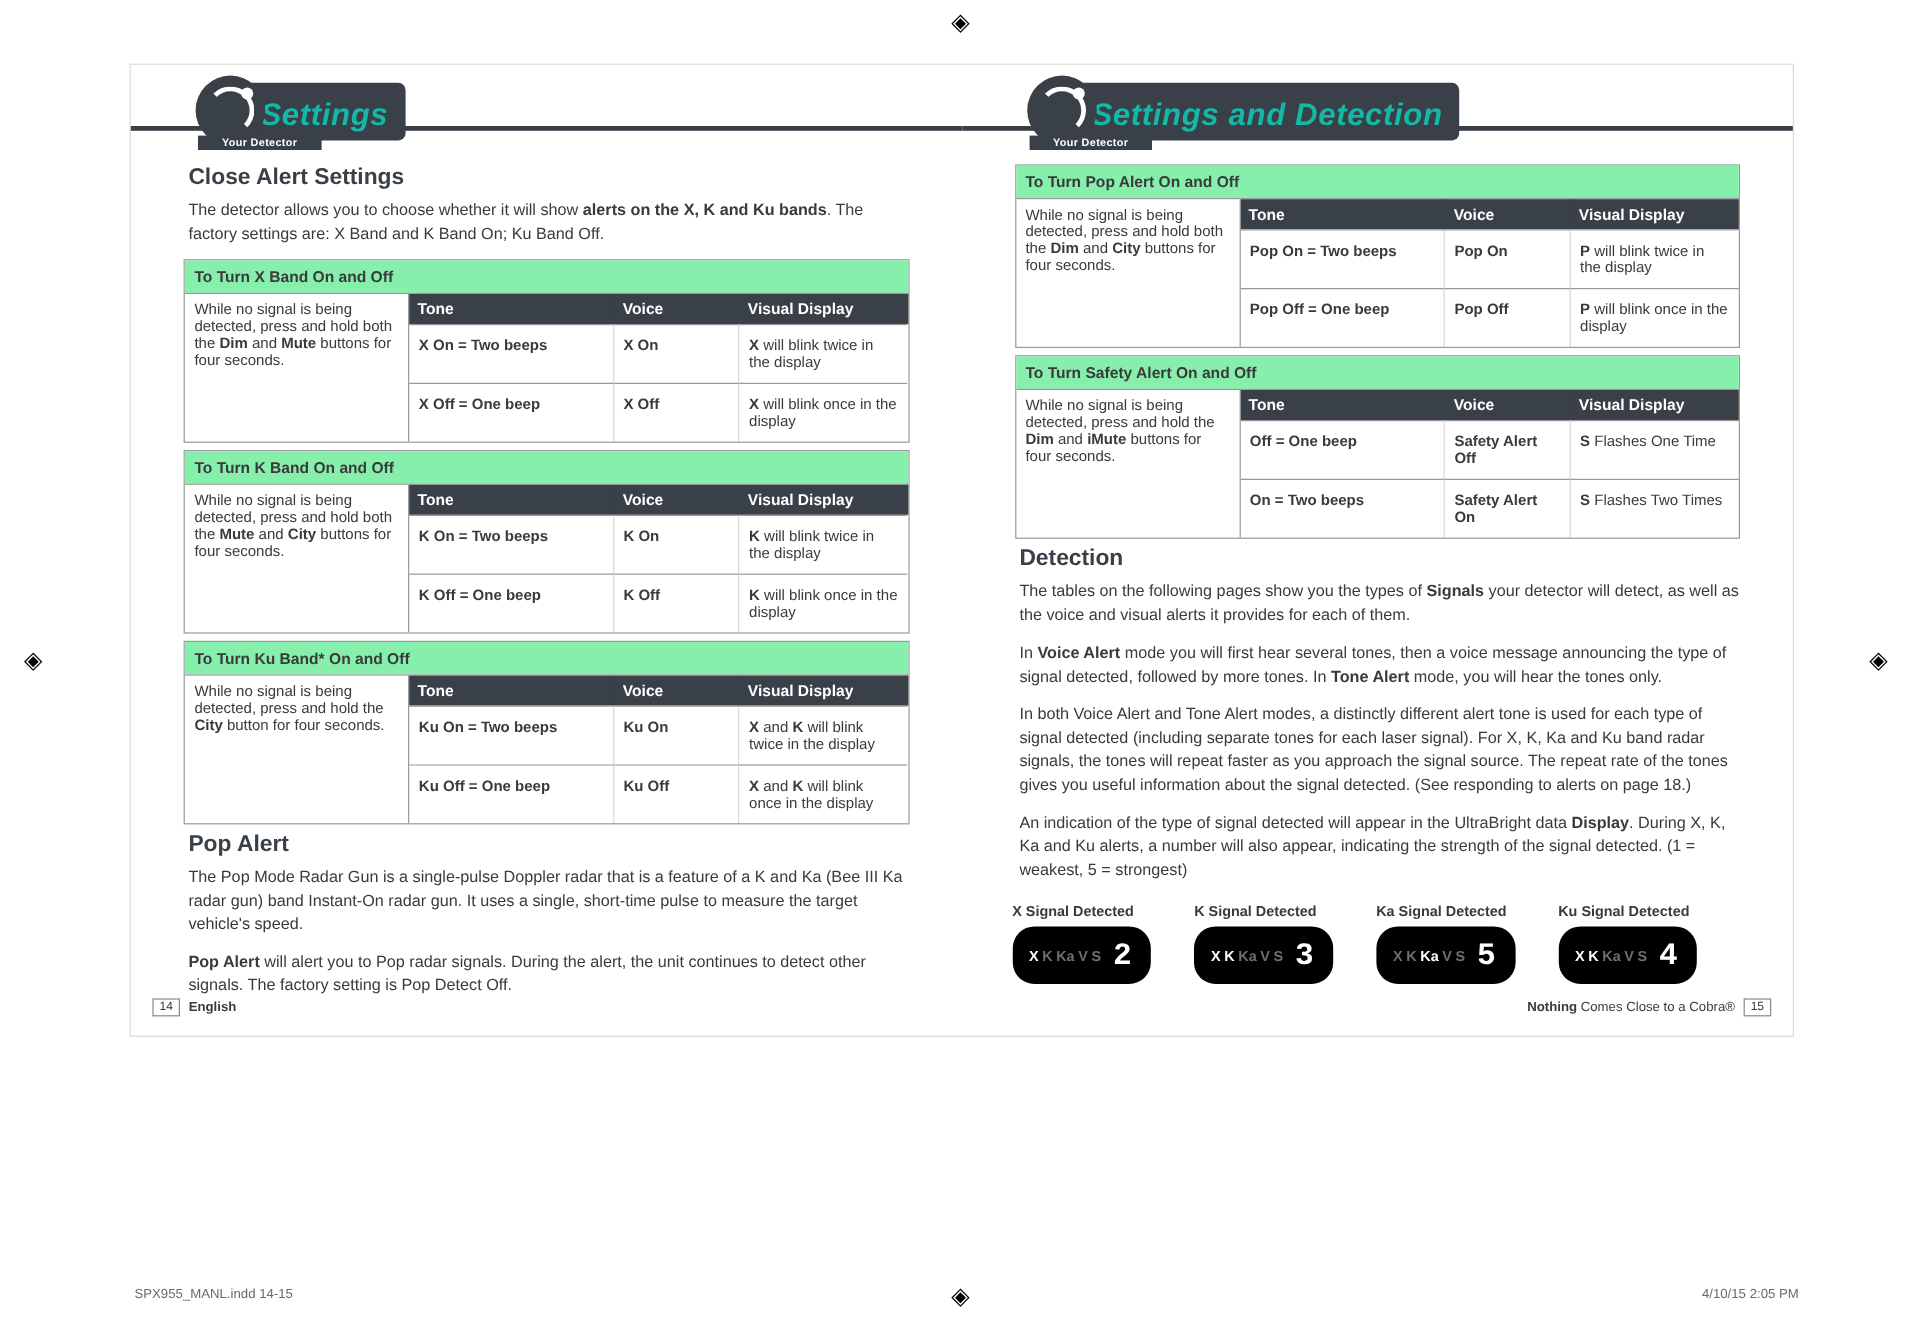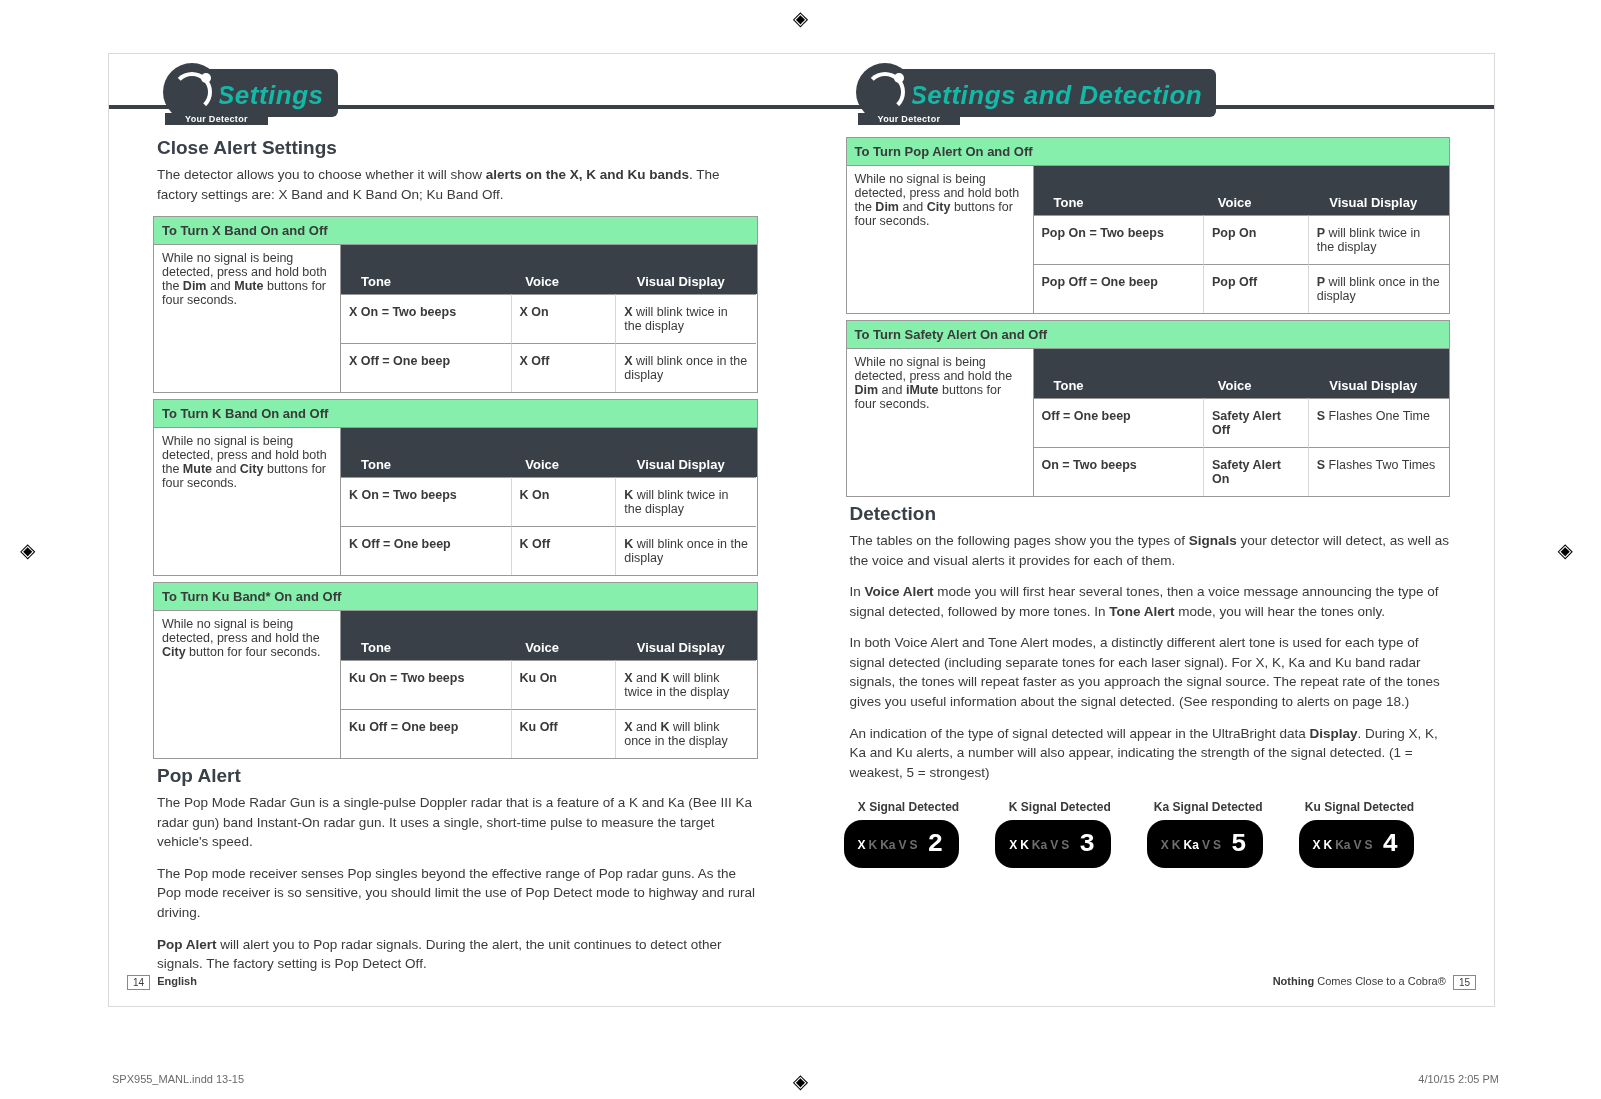--- a/index.html
+++ b/index.html
@@ -88,35 +88,35 @@
   .instr-cell {
     width:170px; padding:6px 8px 0 8px; font-size:12.5px;
     border-right:1px solid #999;
   }
   .instr-cell b { font-weight:bold;}
   .val-cols { flex:1; }
   .head-row {
     display:flex; color:#fff; font-weight:bold; font-size:13px;
     background:#394048;
   }
-  .head-row > div { padding:5px 20px;margin-top:24px;}
+  .head-row > div { padding:5px 7px;}
   .data-row {
     display:flex; font-size:12.5px;
   }
   .data-row > div { padding:10px 8px; border-top:1px solid #999;}
   .col-tone { width:42%; border-right:1px solid #3a3a3a33;}
   .head-row .col-tone { border-right:1px solid #394048;}
   .col-voice { width:24%; border-right:1px solid #3a3a3a33;}
   .head-row .col-voice { border-right:1px solid #394048;}
   .col-disp  { width:34%;}
   .data-row b, .data-row .b { font-weight:bold;}
 
   
   .sig-row { display:flex; gap:36px; margin:18px 0 0 4px;}
-  .sig-block { text-align:right; }
+  .sig-block { text-align:left; }
   .sig-label { font-size:12px; font-weight:bold; margin-bottom:6px;}
   .sig-chip {
     background:#000; color:#fff;
     border-radius:18px;
     padding:9px 14px;
     display:flex; align-items:center;
     gap:7px;
   }
   .sig-chip .bands span { font-size:12px; font-weight:bold; color:#6e6e6e; margin-right:3px;}
   .sig-chip .bands span.on { color:#fff; }
@@ -235,21 +235,20 @@
                 <div class="col-voice"><b>Ku Off</b></div>
                 <div class="col-disp"><b>X</b> and <b>K</b> will blink once in the display</div>
               </div>
             </div>
           </div>
         </div>
       </div>
 
     <h2 class="section-title">Pop Alert</h2>
     <p class="body-text">The Pop Mode Radar Gun is a single-pulse Doppler radar that is a feature of a K and Ka (Bee III Ka radar gun) band Instant-On radar gun. It uses a single, short-time pulse to measure the target vehicle's speed.</p>
-    <p class="body-text">The Pop mode receiver senses Pop singles beyond the effective range of Pop radar guns. As the Pop mode receiver is so sensitive, you should limit the use of Pop Detect mode to highway and rural driving.</p>
     <p class="body-text">
       <b>Pop Alert</b><span> will alert you to Pop radar signals. During the alert, the unit continues to detect other signals. The factory setting is Pop Detect Off.</span>
     </p>
 
     <div class="page-footer-left">
       <span class="pg-num">14</span>
       <b>English</b>
     </div>
   </div>
 
@@ -362,14 +361,14 @@
       </div>
 
     <div class="page-footer-right">
       <b>Nothing</b><span> Comes Close to a Cobra®</span>
       <span class="pg-num">15</span>
     </div>
   </div>
 
 </div>
 
-<div class="imprint left">SPX955_MANL.indd   13-15</div>
+<div class="imprint left">SPX955_MANL.indd   14-15</div>
 <div class="imprint right">4/10/15   2:05 PM</div>
 
 </body></html>

